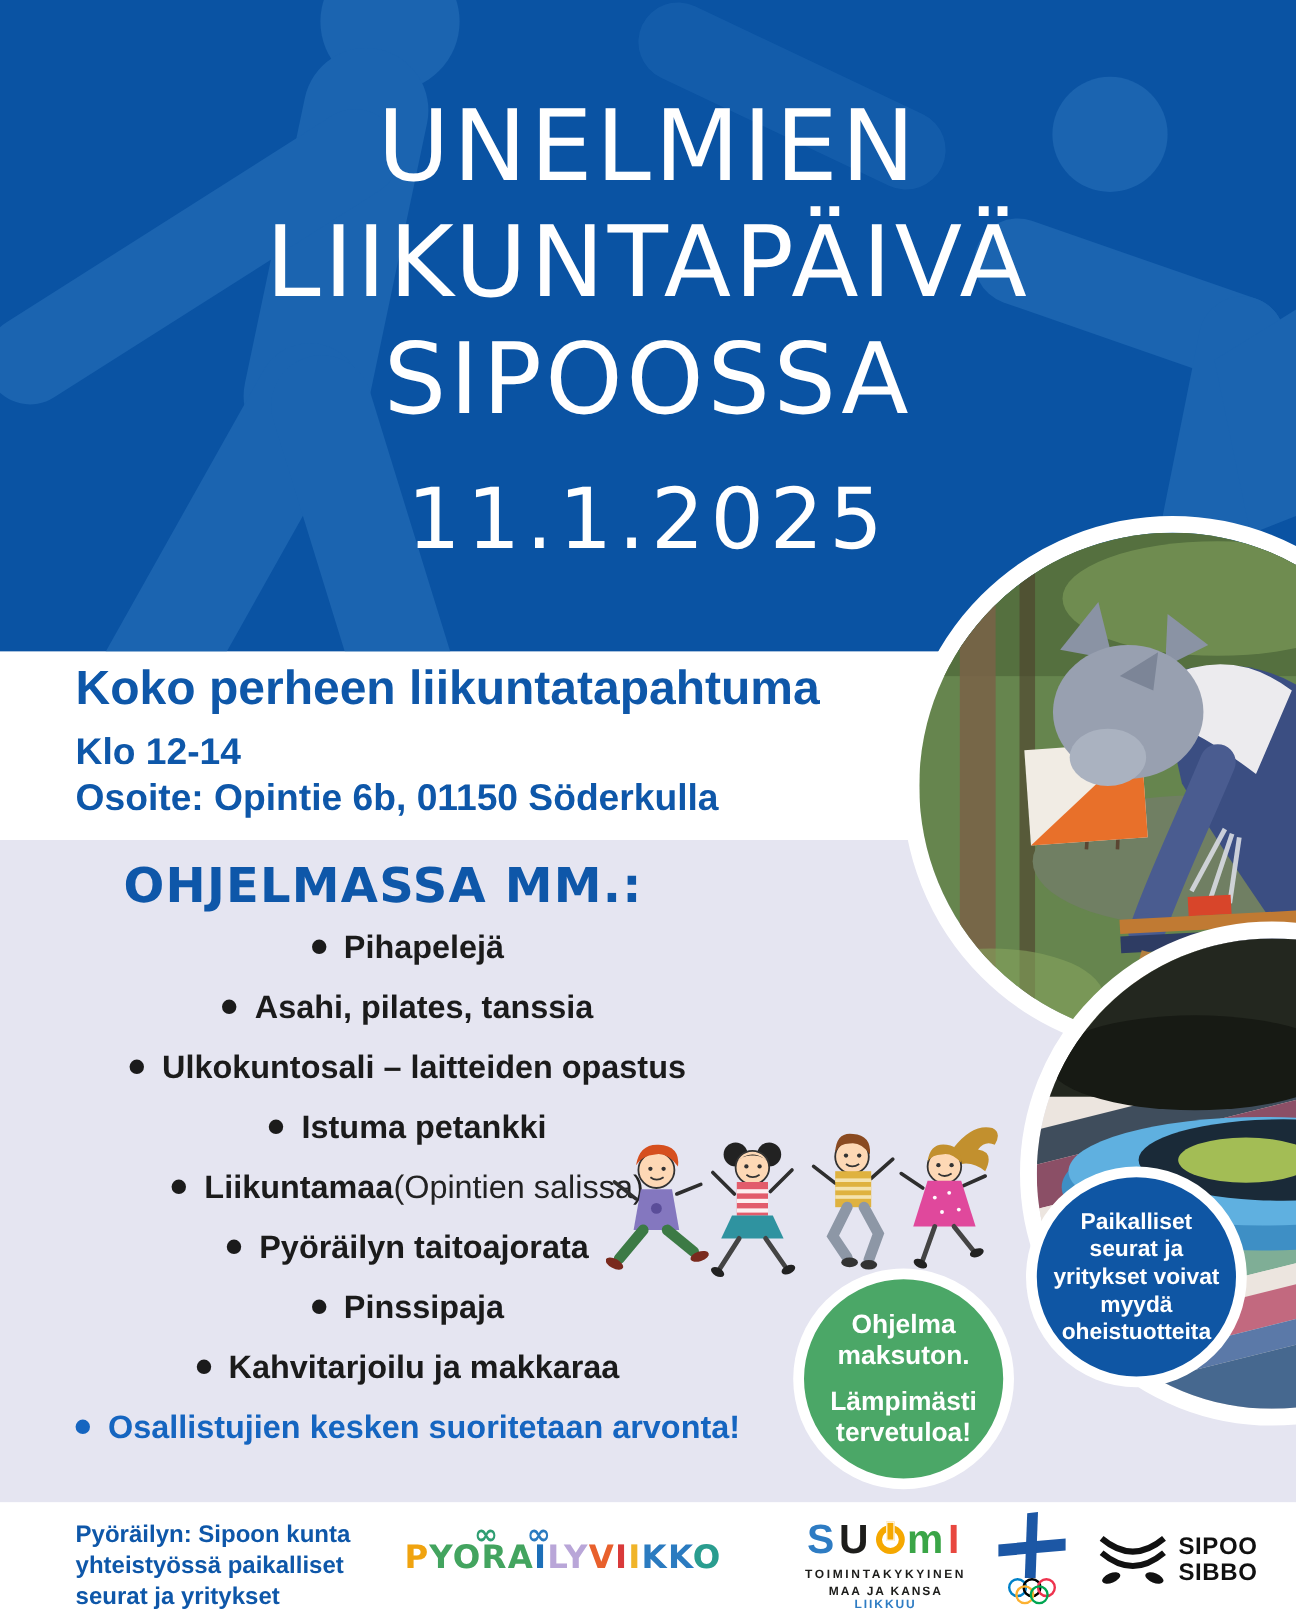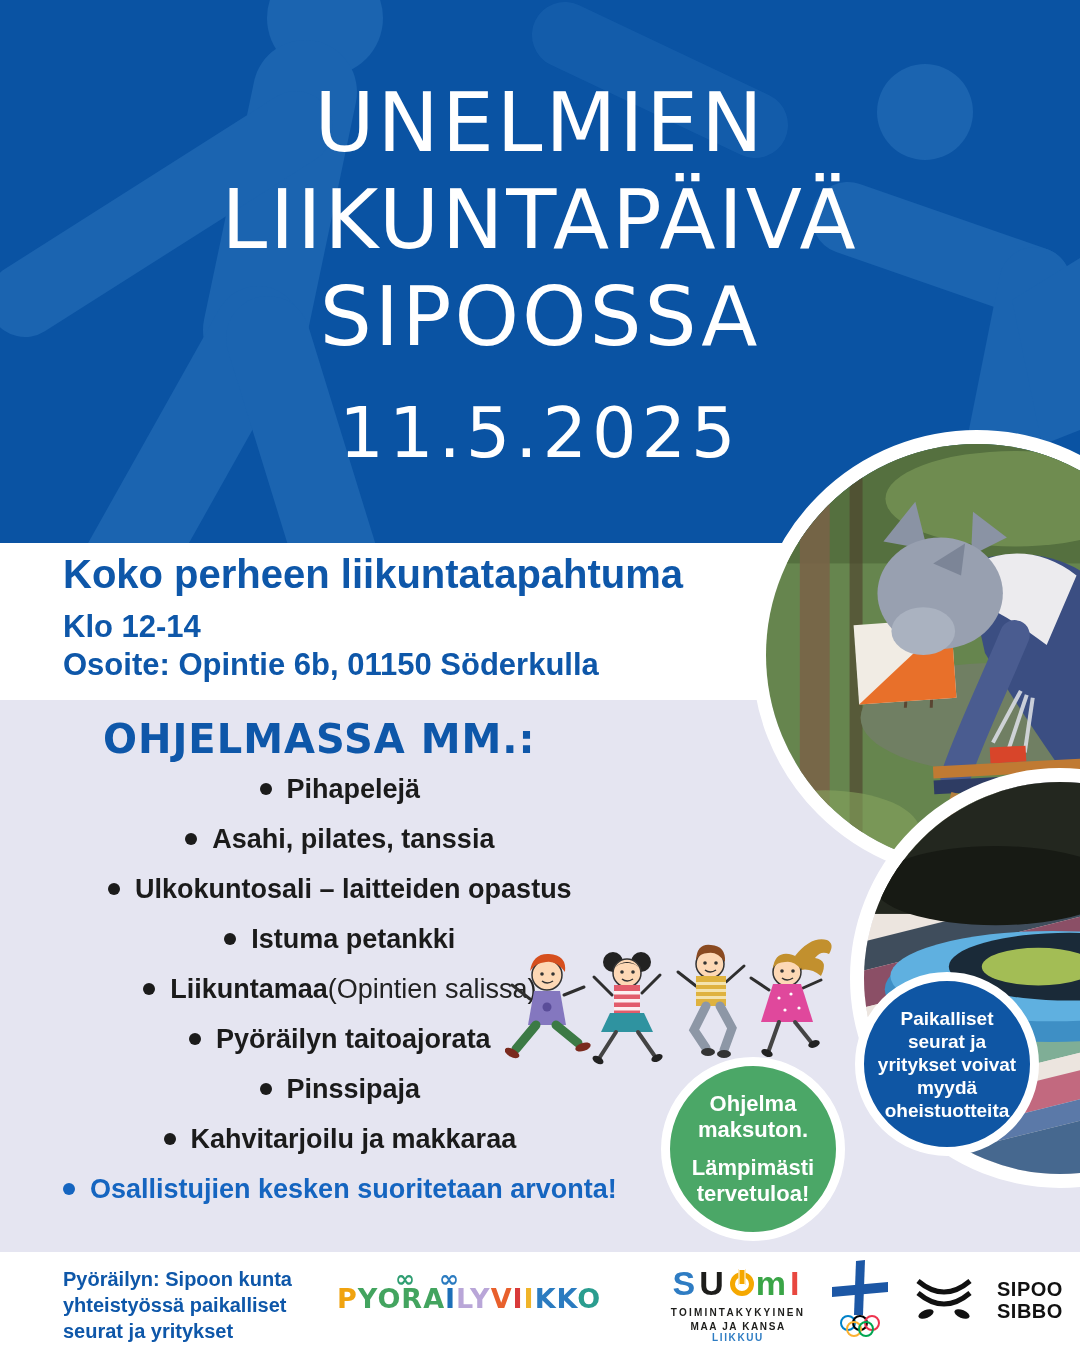--- a/index.html
+++ b/index.html
@@ -67,21 +67,21 @@
   .suomi{position:absolute;left:663px;top:1263px;width:150px;text-align:center;z-index:5;}
   .suomi-word{font-size:34px;font-weight:bold;letter-spacing:4px;line-height:40px;white-space:nowrap;}
   .suomi-word span{vertical-align:baseline;}
   .power-glyph{display:inline-block;width:24px;height:24px;border:5px solid;border-radius:50%;position:relative;top:1px;margin:0 2px;}
   .power-glyph::before{content:"";position:absolute;left:50%;top:-8px;transform:translateX(-50%);
     width:5px;height:14px;background:currentColor;border:1.5px solid #fff;}
   .suomi-tag1{font-size:10px;font-weight:bold;letter-spacing:2.2px;color:#1d1d1b;margin-top:4px;}
   .suomi-tag2{font-size:10px;font-weight:bold;letter-spacing:1.6px;color:#1d1d1b;margin-top:3px;}
   .suomi-tag2 .blue{color:#2e7cc3;}
   .olympic{position:absolute;left:826px;top:1257px;z-index:5;}
-  .sipoo{position:absolute;left:916px;top:1278px;display:flex;z-index:5;gap:15px;}
+  .sipoo{position:absolute;left:916px;top:1278px;display:flex;align-items:center;z-index:5;}
   .sipoo-text{margin-left:10px;font-size:20px;font-weight:bold;line-height:22px;color:#111;letter-spacing:.5px;}
 </style>
 </head>
 <body>
 
 <div class="poster">
 
   <div class="hero">
     <svg class="hero-sil" width="1080" height="543" viewBox="0 0 1080 543">
       <g fill="var(--silhouette)" stroke="var(--silhouette)">
@@ -97,21 +97,21 @@
         <circle cx="925" cy="112" r="48" stroke="none"></circle>
         <path d="M848 218 L1035 283" fill="none" stroke-width="72" stroke-linecap="round"></path>
         <path d="M1035 283 L998 468" fill="none" stroke-width="72" stroke-linecap="round"></path>
         <polygon points="1012,300 1080,258 1080,430 1042,445" stroke="none"></polygon>
       </g>
     </svg>
     <div class="hero-title">
       <div class="t-line">UNELMIEN</div>
       <div class="t-line">LIIKUNTAPÄIVÄ</div>
       <div class="t-line">SIPOOSSA</div>
-      <div class="t-date">11.5.2025</div>
+      <div class="t-date">11.1.2025</div>
     </div>
   </div>
 
   <div class="info-band"></div>
   <h2 class="info-heading">Koko perheen liikuntatapahtuma</h2>
   <p class="info-time">Klo 12-14</p>
   <p class="info-address">Osoite: Opintie 6b, 01150 Söderkulla</p>
 
   <div class="program"></div>
   <h3 class="program-heading">OHJELMASSA MM.:</h3>

